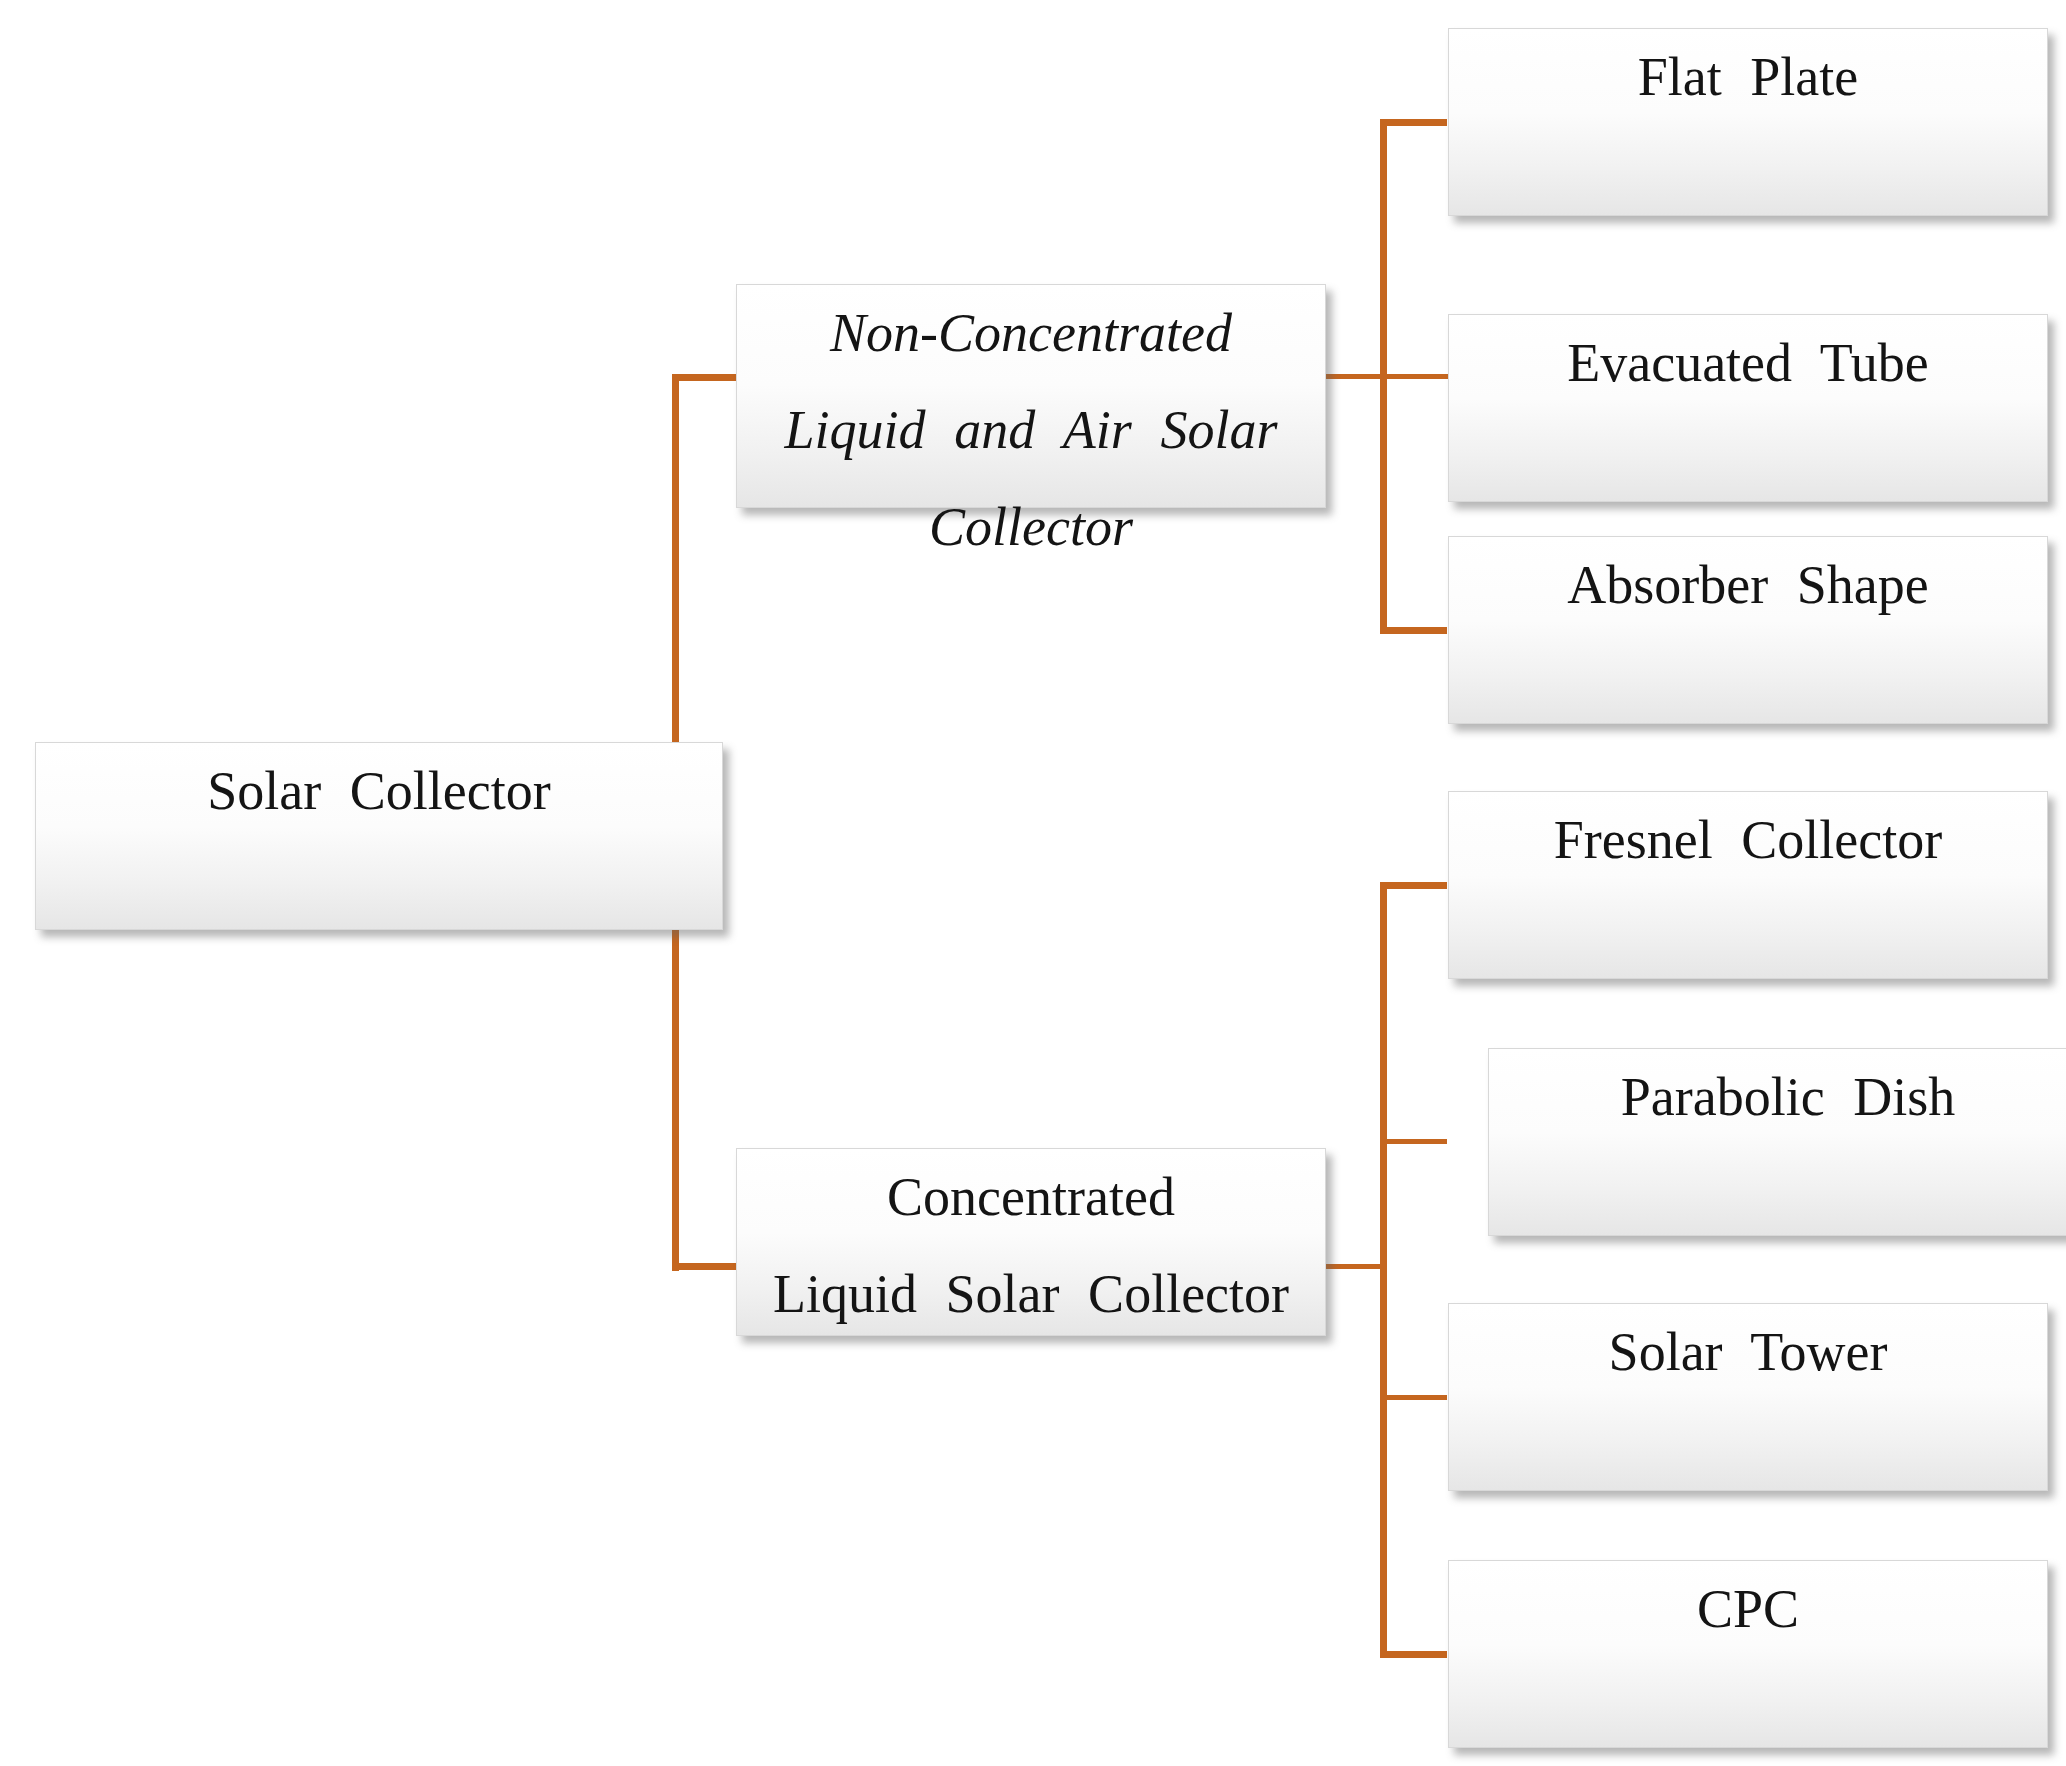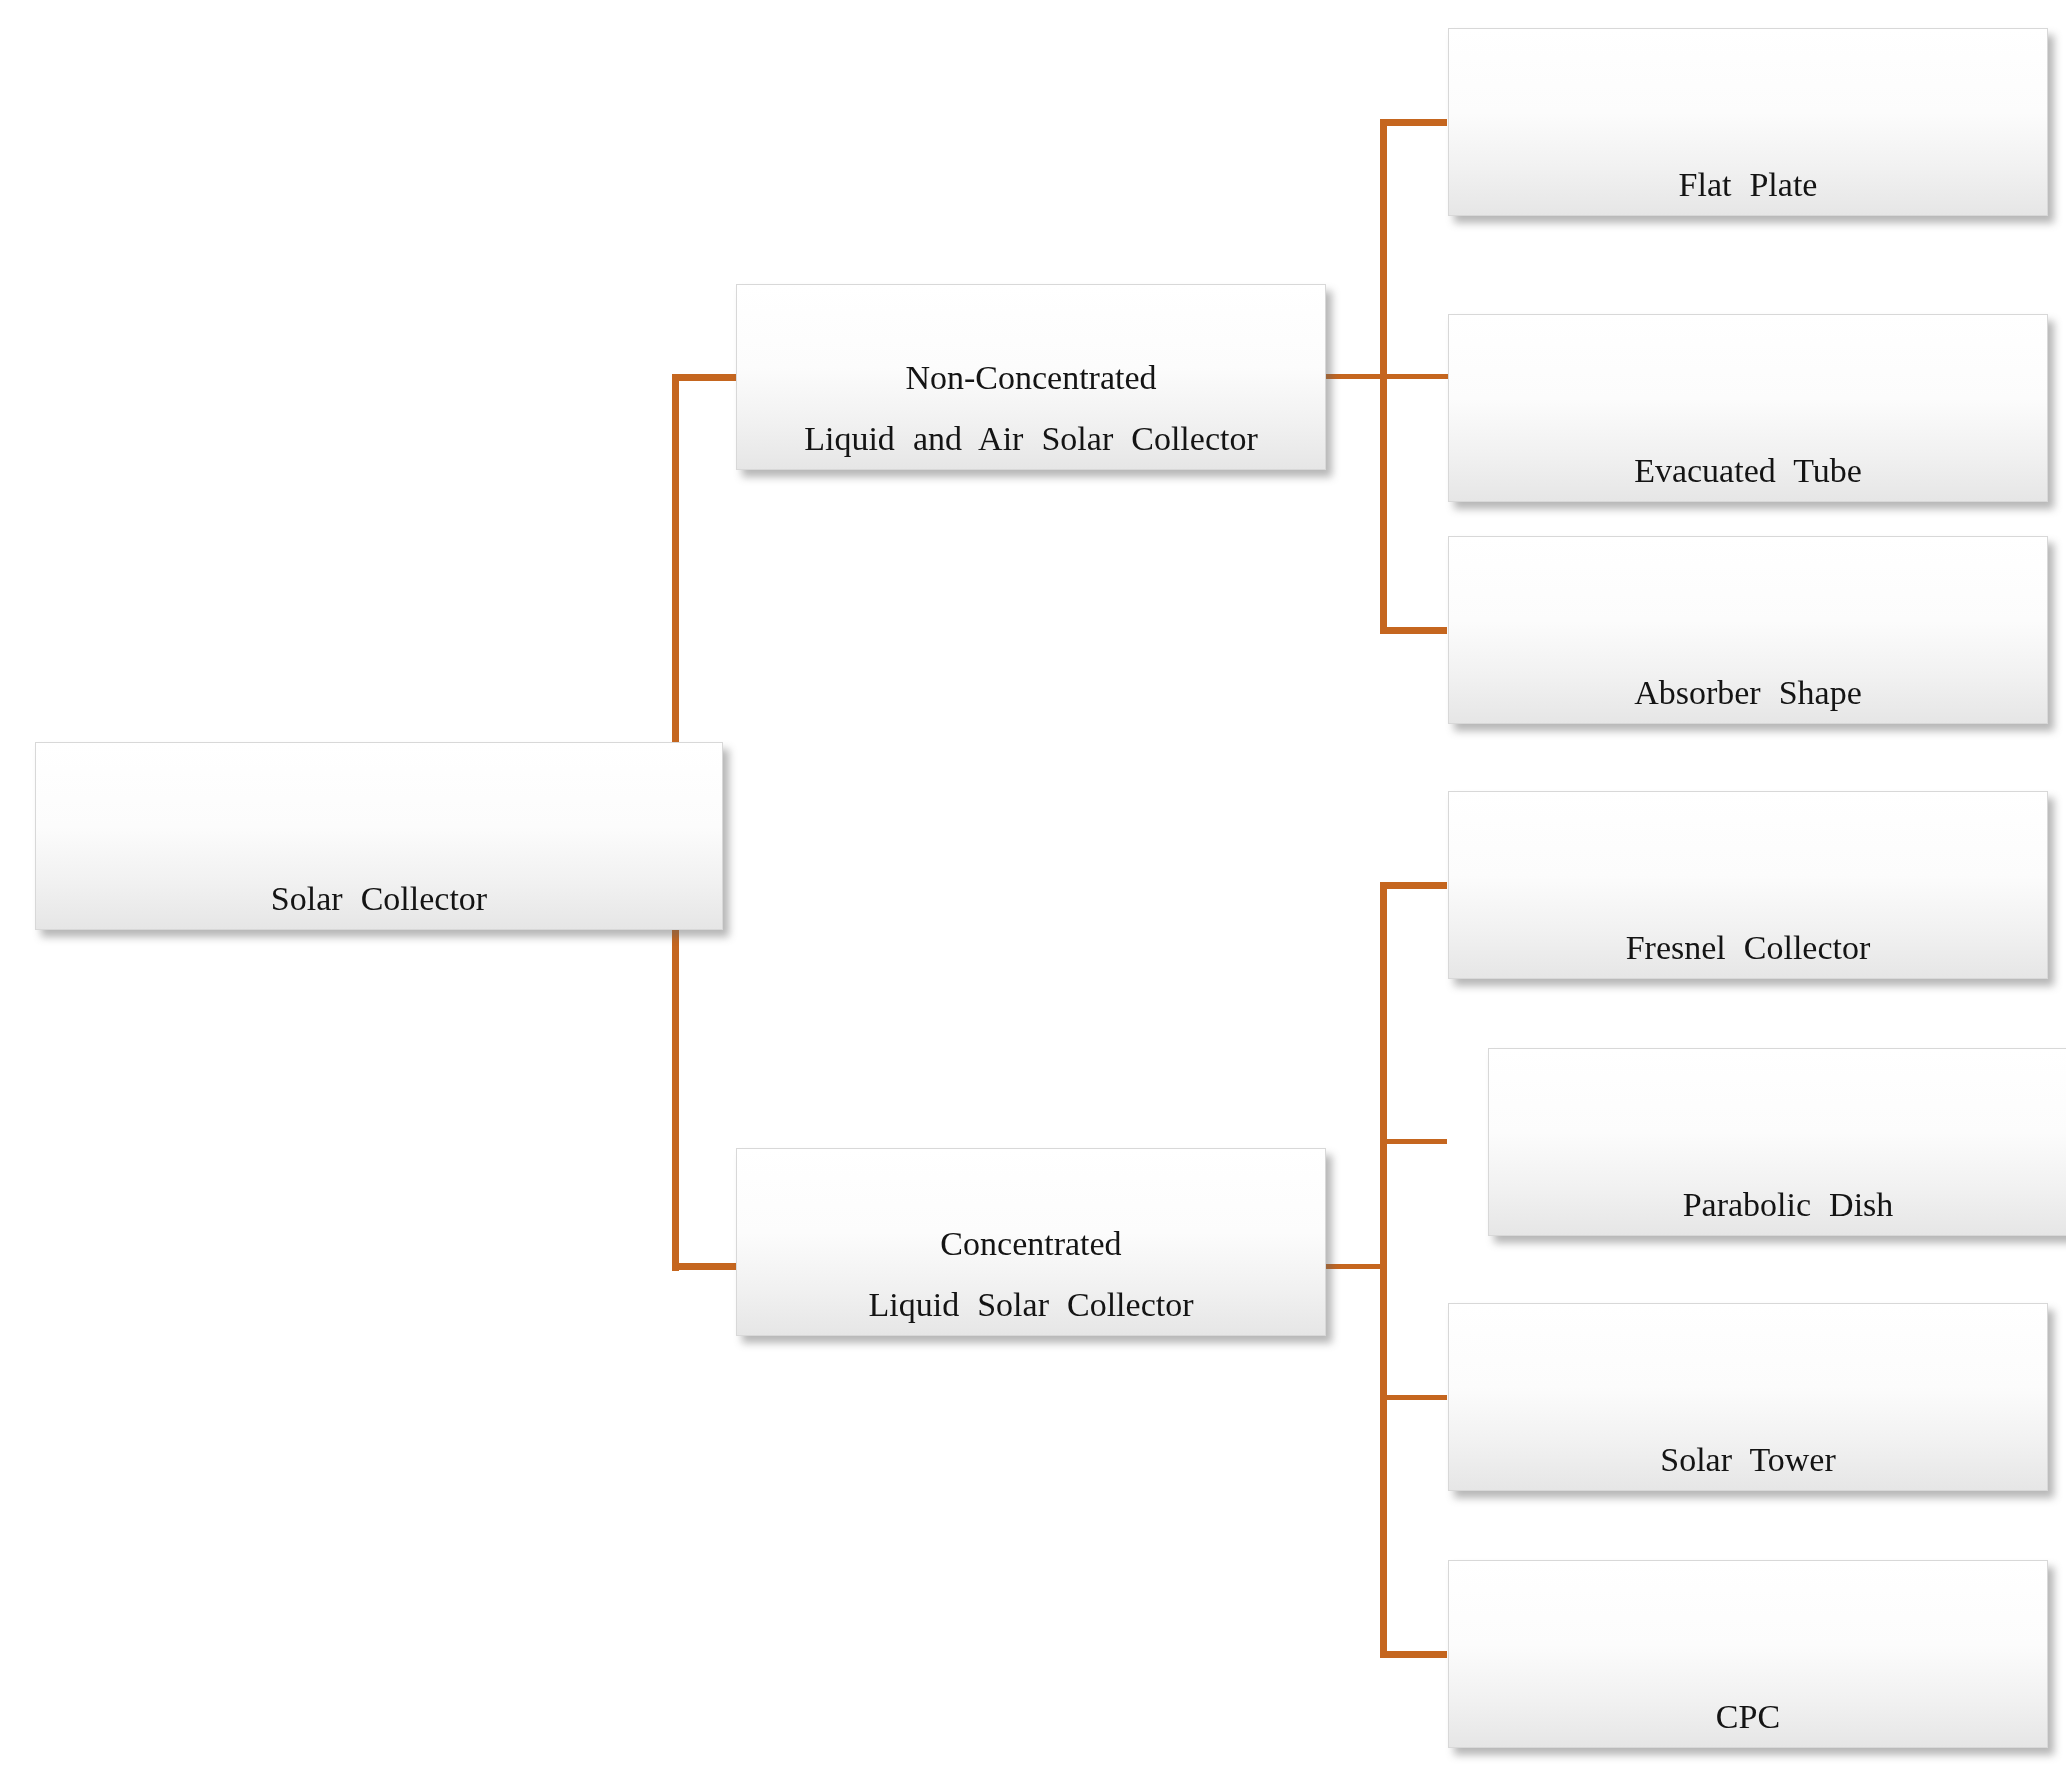--- a/index.html
+++ b/index.html
@@ -20,24 +20,24 @@
     font-family: "Liberation Serif", "DejaVu Serif", serif;
   }
   .node {
     position: absolute;
     background: linear-gradient(180deg, #ffffff 0%, #fcfcfc 45%, #f1f1f1 75%, #e6e6e6 100%);
     border: 0.8px solid #d8d8d8;
     box-shadow: 5.5px 7px 7.8px rgba(95, 95, 95, 0.45);
     display: flex;
     flex-direction: column;
     align-items: center;
-    justify-content: flex-end;
+    justify-content: flex-start;
     text-align: center;
     color: #141414;
-    font-size: 34px;
+    font-size: 54px;
     line-height: 1.8;
     word-spacing: 0.28em;
     box-sizing: border-box;
   }
   .line {
     position: absolute;
     background: var(--accent, #C5661F);
   }
 </style>
 </head>
@@ -59,21 +59,21 @@
   <div class="line" style="left:1380px; top:882px; width:67px; height:7px;"></div>
   <div class="line" style="left:1383px; top:1139px; width:64px; height:4.7px;"></div>
   <div class="line" style="left:1326px; top:1264px; width:57px; height:4.7px;"></div>
   <div class="line" style="left:1383px; top:1395px; width:64px; height:4.7px;"></div>
   <div class="line" style="left:1380px; top:1651px; width:67px; height:7px;"></div>
 
   <div class="node" style="left:35px; top:742px; width:688px; height:188px;">
     <span>Solar Collector</span>
   </div>
 
-  <div class="node" style="left:736px; top:284px; width:590px; height:186px;">
+  <div class="node" style="left:736px; top:284px; width:590px; height:224px;font-style:italic;">
     <span>Non-Concentrated</span>
     <span>Liquid and Air Solar Collector</span>
   </div>
 
   <div class="node" style="left:736px; top:1148px; width:590px; height:188px;">
     <span>Concentrated</span>
     <span>Liquid Solar Collector</span>
   </div>
 
   <div class="node" style="left:1448px; top:28px; width:600px; height:188px;">

